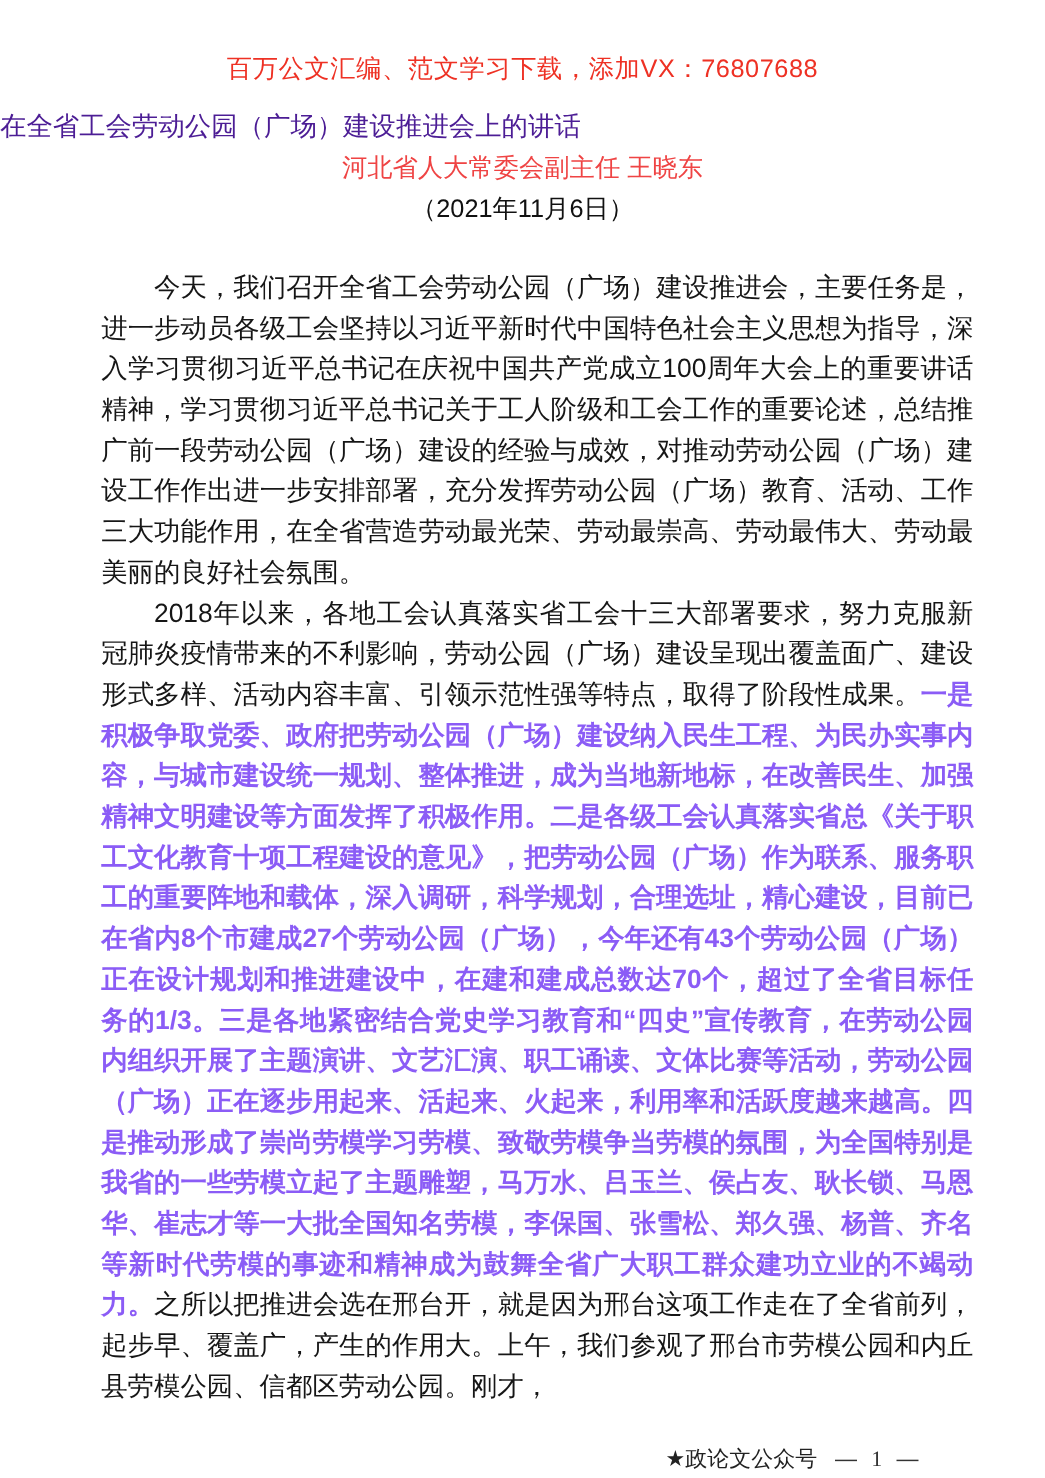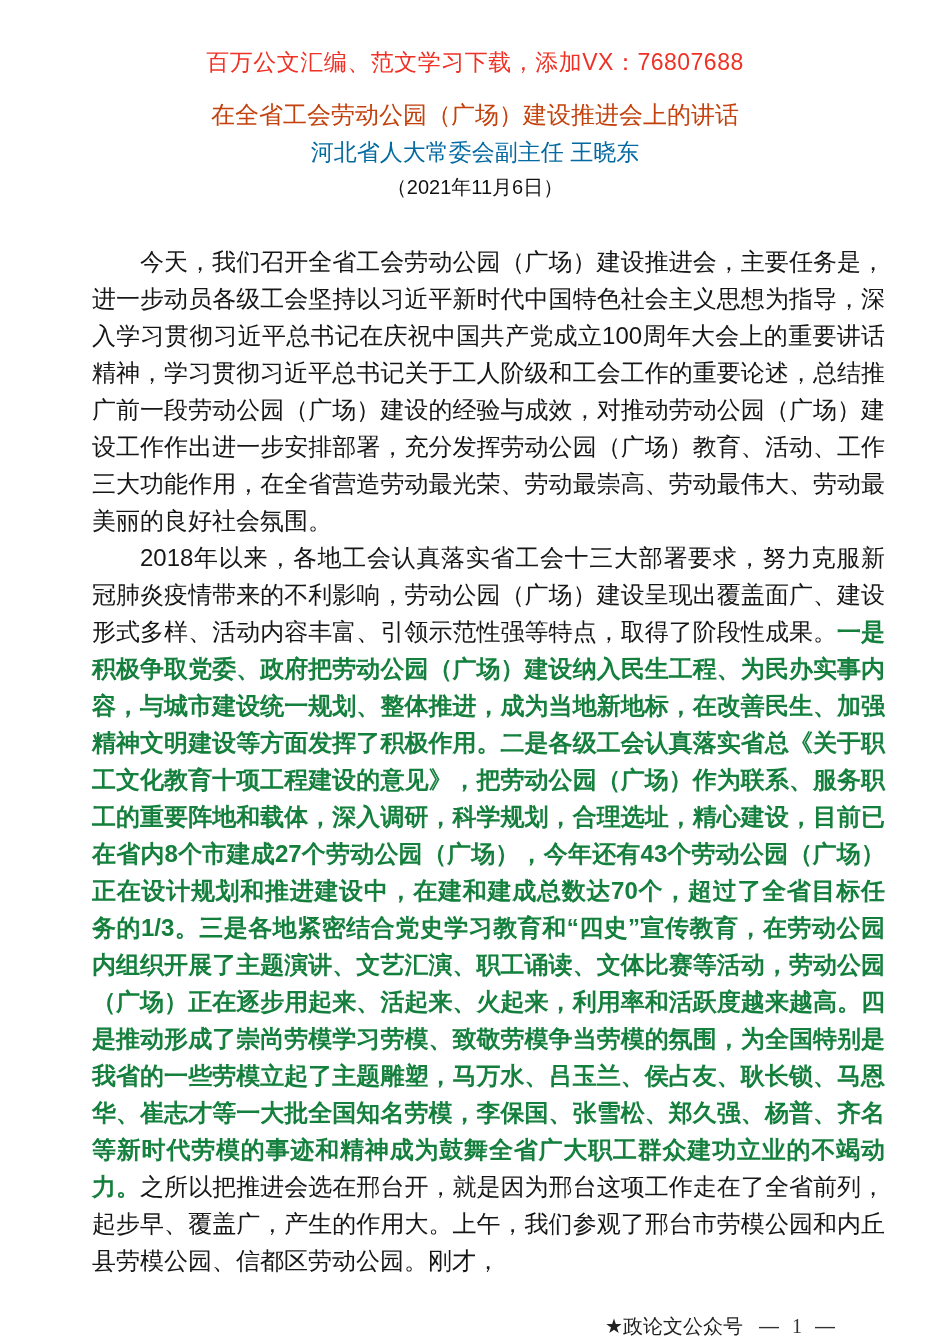--- a/index.html
+++ b/index.html
@@ -23,59 +23,59 @@
     right: 0;
     text-align: center;
     font-size: 23px;
     letter-spacing: 0.5px;
   }
   .doc-title {
     position: absolute;
     top: 99px;
     left: 0;
     right: 0;
-    text-align: center;
+    text-align: left;
     font-size: 24px;
-    color: #c2410c;
+    color: #4c1d95;
   }
   .doc-author {
     position: absolute;
     top: 137px;
     left: 0;
     right: 0;
     text-align: center;
     font-size: 23px;
-    color: #0369a1;
+    color: #ef4444;
   }
   .doc-date {
     position: absolute;
     top: 174px;
     left: 0;
     right: 0;
     text-align: center;
-    font-size: 20px;
+    font-size: 23px;
     color: #111;
   }
   .doc-body {
     position: absolute;
     top: 243px;
     left: 92px;
     width: 793px;
     font-size: 24px;
     line-height: 37px;
     text-align: justify;
     color: #161616;
   }
   .doc-body p.para {
     margin: 0;
     text-indent: 2em;
   }
   .seg-bold {
     font-weight: 700;
-    color: #15803d;
+    color: #8b5cf6;
   }
   .footer {
     position: absolute;
     top: 1281px;
     right: 115px;
     font-size: 20px;
     color: #222;
     white-space: nowrap;
     margin-top: 32px;
   }

